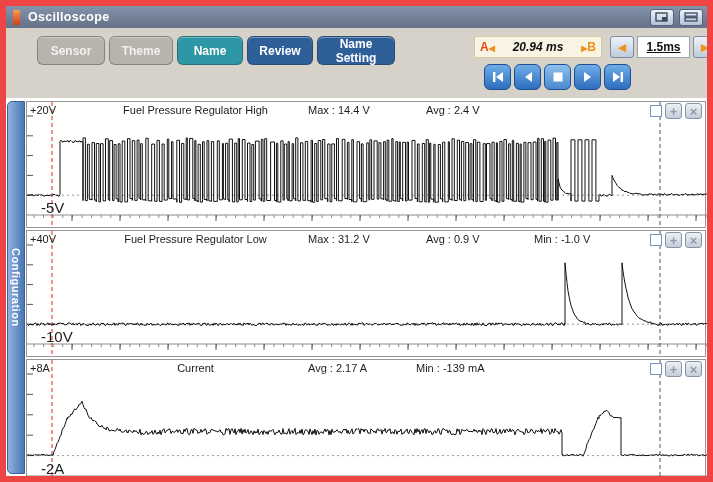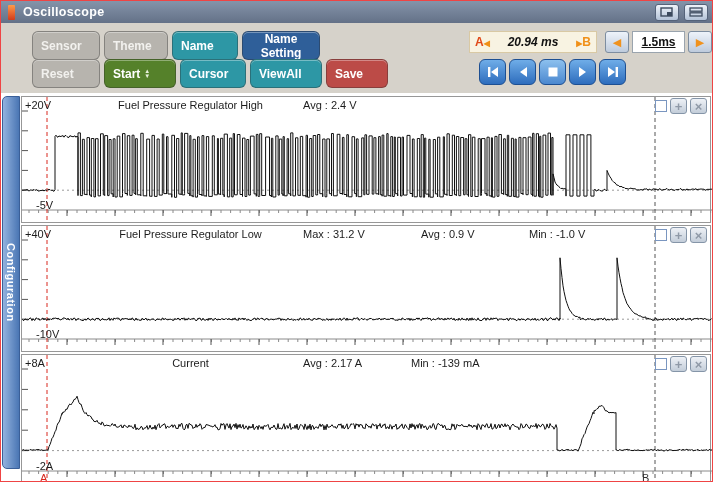--- a/index.html
+++ b/index.html
@@ -1,31 +1,31 @@
 <!DOCTYPE html>
 <html><head>
 <meta charset="utf-8">
 <style>
   html,body{margin:0;padding:0;background:#ffffff;font-family:"Liberation Sans",sans-serif;}
-  .window{position:relative;width:713px;height:482px;background:#84cc16;border:1px solid #ef4444;box-sizing:border-box;overflow:hidden;}
+  .window{position:relative;width:713px;height:482px;background:#84cc16;border:6px solid #ef4444;box-sizing:border-box;overflow:hidden;}
 
   
   .titlebar{position:absolute;top:0;left:0;right:0;height:22px;
     background:linear-gradient(#8494aa,#647187);display:flex;align-items:center;padding:0 4px 0 7px;box-sizing:border-box;}
   .app-icon{width:7px;height:15px;border-radius:1px;background:linear-gradient(#ff9a4a,#d23c1c);margin-right:8px;flex:none;}
   .win-title{color:#fff;font-size:12.5px;font-weight:bold;letter-spacing:.3px;flex:1;}
   .win-btn{width:24px;height:17px;margin-left:5px;border:1px solid #55637a;border-radius:3px;
     background:linear-gradient(#eef3fa,#b4c3d8);display:flex;align-items:center;justify-content:center;padding:0;cursor:default;}
 
   
   .toolbar{position:absolute;top:22px;left:0;right:0;height:70px;background:#d6d2ca;border-bottom:1px solid #b9b5ad;}
   .trow{position:absolute;left:31px;display:flex;gap:4px;}
   .trow1{top:8px}.trow2{top:36px}
   .tbtn{height:29px;border-radius:6px;color:#fff;font-family:"Liberation Sans",sans-serif;
-    font-size:12px;font-weight:bold;display:flex;align-items:center;gap:4px;
+    font-size:12px;font-weight:bold;display:flex;align-items:center;justify-content:center;gap:4px;
     border:1px solid rgba(40,40,40,.35);box-shadow:inset 0 1px 0 rgba(255,255,255,.35);padding:8px;cursor:default;}
   .c-gray{background:#b7b4ae;color:#f2f1ee;}
   .c-teal{background:#2d97a5;}
   .c-blue{background:#2f5f99;}
   .c-green{background:#55812a;}
   .c-red{background:#bc4b47;}
   .spin-arrows{display:flex;flex-direction:column;line-height:5px;font-size:6px;color:#e8f0dc;}
 
   .ab-box{position:absolute;top:8px;left:468px;width:128px;height:22px;background:#f8f3e2;border:1px solid #d9c9a4;
     box-sizing:border-box;display:flex;align-items:center;justify-content:space-between;padding:0 5px;font-size:12px;font-weight:bold;}
@@ -59,21 +59,21 @@
     font-size:11px;color:#1c1c1c;pointer-events:none;}
   .ph-scale{width:56px;padding-left:3px;box-sizing:border-box;}
   .ph-name{width:225px;text-align:center;}
   .ph-max{width:118px;}
   .ph-avg{width:108px;}
   .ph-min{flex:1;}
   .pctrl{position:absolute;top:1px;right:3px;display:flex;gap:3px;align-items:center;}
   .chk{width:12px;height:12px;background:#fff;border:1px solid #7a96c0;box-sizing:border-box;display:inline-block;cursor:default;}
   .mini-btn{width:17px;height:16px;border:1px solid #8595a8;border-radius:3px;background:linear-gradient(#eef1f6,#c3cdd9);
     display:flex;align-items:center;justify-content:center;color:#8f99a7;font-weight:bold;font-size:13px;line-height:1;padding:0;cursor:default;}
-  .min-label{position:absolute;left:14px;bottom:11px;font-size:11px;color:#1c1c1c;pointer-events:none;}
+  .min-label{position:absolute;left:14px;bottom:11px;font-size:15px;color:#1c1c1c;pointer-events:none;}
   .cur-a-label{position:absolute;left:18px;bottom:-1px;font-size:11px;color:#d8281e;pointer-events:none;}
   .cur-b-label{position:absolute;left:620px;bottom:-1px;font-size:11px;color:#333;pointer-events:none;}
 </style>
 </head>
 <body>
 
 <div class="window">
 
   <div class="titlebar">
     <span class="app-icon"></span>
@@ -96,43 +96,25 @@
     <div class="trow trow1">
       <button class="tbtn c-gray" style="width:68px">
           <span>Sensor</span>
         </button>
       <button class="tbtn c-gray" style="width:64px">
           <span>Theme</span>
         </button>
       <button class="tbtn c-teal" style="width:66px">
           <span>Name</span>
         </button>
+      <button class="tbtn c-blue" style="width:66px">
+          <span>Review</span>
+        </button>
       <button class="tbtn c-blue" style="width:78px">
           <span>Name Setting</span>
-        </button>
-    </div>
-    <div class="trow trow2">
-      <button class="tbtn c-gray" style="width:68px">
-          <span>Reset</span>
-        </button>
-      <button class="tbtn c-green" style="width:72px">
-        <span>Start</span>
-        <span class="spin-arrows">
-            <span>▲</span>
-            <span>▼</span>
-          </span>
-      </button>
-      <button class="tbtn c-teal" style="width:66px">
-          <span>Cursor</span>
-        </button>
-      <button class="tbtn c-teal" style="width:72px">
-          <span>ViewAll</span>
-        </button>
-      <button class="tbtn c-red" style="width:62px">
-          <span>Save</span>
         </button>
     </div>
 
     <div class="ab-box">
       <span><span class="ab-a">A</span><span class="ab-arrow">◀</span></span>
       <span class="ab-val">20.94 ms</span>
       <span><span class="ab-arrow">▶</span><span class="ab-b">B</span></span>
     </div>
 
     <div class="tb-group">
@@ -190,20 +172,21 @@
             <path d="M45 113v6M93 113v6M141 113v6M189 113v6M237 113v6M285 113v6M333 113v6M381 113v6M429 113v6M477 113v6M525 113v6M573 113v6M621 113v6M669 113v6" stroke="#555" stroke-width="1" fill="none"></path>
             <path d="M0 14.0h6M0 33.8h6M0 53.6h6M0 73.4h6M0 93.2h6" stroke="#555" stroke-width="1" fill="none"></path>
             <line x1="0" y1="93.2" x2="691" y2="93.2" stroke="#9a9a9a" stroke-dasharray="2 3"></line>
             <line x1="25" y1="0" x2="25" y2="125" stroke="#d8281e" stroke-dasharray="4 3"></line>
             <line x1="633" y1="0" x2="633" y2="125" stroke="#555555" stroke-dasharray="4 3"></line>
             <path d="M0.0,93.2 L1.0,93.2 L2.0,93.1 L3.0,92.9 L4.0,93.0 L5.0,92.4 L6.0,93.1 L7.0,94.2 L8.0,93.1 L9.0,92.9 L10.0,93.3 L11.0,93.2 L12.0,92.4 L13.0,93.4 L14.0,92.8 L15.0,92.8 L16.0,94.0 L17.0,94.0 L18.0,93.7 L19.0,93.4 L20.0,93.5 L21.0,93.0 L22.0,94.1 L23.0,93.0 L24.0,93.0 L25.0,93.4 L26.0,92.4 L27.0,92.5 L28.0,92.6 L29.0,93.6 L30.0,92.9 L31.0,93.8 L32.0,94.3 L33.0,92.6 L33.0,39.3 L34.0,38.2 L35.0,39.8 L36.0,40.2 L37.0,38.8 L38.0,39.7 L39.0,39.2 L40.0,39.2 L41.0,38.5 L42.0,40.2 L43.0,38.5 L44.0,38.6 L45.0,39.6 L46.0,40.5 L47.0,40.3 L48.0,38.5 L49.0,39.4 L50.0,39.3 L51.0,39.9 L52.0,39.3 L53.0,38.8 L54.0,40.3 L55.0,39.0 L56.0,40.4 L56.0,98.6 L56.0,35.9 L58.4,35.9 L58.4,98.6 L60.4,98.6 L60.4,97.4 L60.4,42.3 L62.3,42.3 L62.3,97.4 L65.0,97.4 L65.0,98.1 L65.0,40.6 L67.5,40.6 L67.5,98.1 L69.3,98.1 L69.3,99.9 L69.3,41.5 L71.9,41.5 L71.9,99.9 L73.5,99.9 L73.5,98.9 L73.5,41.7 L76.1,41.7 L76.1,98.9 L78.5,98.9 L78.5,97.8 L78.5,36.8 L81.3,36.8 L81.3,97.8 L82.7,97.8 L82.7,98.6 L82.7,38.6 L85.6,38.6 L85.6,98.6 L87.1,98.6 L87.1,96.8 L87.1,42.5 L89.1,42.5 L89.1,96.8 L91.2,96.8 L91.2,100.0 L91.2,41.8 L93.0,41.8 L93.0,100.0 L95.2,100.0 L95.2,99.9 L95.2,39.1 L97.8,39.1 L97.8,99.9 L100.5,99.9 L100.5,96.5 L100.5,36.6 L103.0,36.6 L103.0,96.5 L105.3,96.5 L105.3,98.4 L105.3,38.7 L107.8,38.7 L107.8,98.4 L110.1,98.4 L110.1,96.4 L110.1,38.2 L112.0,38.2 L112.0,96.4 L113.6,96.4 L113.6,97.8 L113.6,41.7 L115.3,41.7 L115.3,97.8 L118.8,97.8 L118.8,98.8 L118.8,36.3 L121.2,36.3 L121.2,98.8 L124.7,98.8 L124.7,99.2 L124.7,42.1 L127.6,42.1 L127.6,99.2 L130.0,99.2 L130.0,99.4 L130.0,38.4 L132.4,38.4 L132.4,99.4 L135.1,99.4 L135.1,98.1 L135.1,42.0 L137.2,42.0 L137.2,98.1 L140.3,98.1 L140.3,96.6 L140.3,37.1 L141.8,37.1 L141.8,96.6 L144.5,96.6 L144.5,97.0 L144.5,39.7 L146.0,39.7 L146.0,97.0 L149.8,97.0 L149.8,100.3 L149.8,38.3 L152.5,38.3 L152.5,100.3 L154.6,100.3 L154.6,97.1 L154.6,41.5 L156.8,41.5 L156.8,97.1 L159.2,97.1 L159.2,97.9 L159.2,35.9 L160.3,35.9 L160.3,97.9 L162.6,97.9 L162.6,96.4 L162.6,36.4 L165.8,36.4 L165.8,96.4 L167.8,96.4 L167.8,98.8 L167.8,38.6 L168.9,38.6 L168.9,98.8 L171.1,98.8 L171.1,100.1 L171.1,42.3 L173.3,42.3 L173.3,100.1 L175.5,100.1 L175.5,97.5 L175.5,39.8 L177.2,39.8 L177.2,97.5 L180.0,97.5 L180.0,98.9 L180.0,38.6 L181.8,38.6 L181.8,98.9 L184.4,98.9 L184.4,99.4 L184.4,39.6 L186.7,39.6 L186.7,99.4 L190.3,99.4 L190.3,97.8 L190.3,38.8 L192.3,38.8 L192.3,97.8 L195.4,97.8 L195.4,97.1 L195.4,41.5 L196.4,41.5 L196.4,97.1 L198.6,97.1 L198.6,97.8 L198.6,41.3 L200.8,41.3 L200.8,97.8 L202.2,97.8 L202.2,99.9 L202.2,37.1 L205.4,37.1 L205.4,99.9 L207.7,99.9 L207.7,99.9 L207.7,41.1 L209.7,41.1 L209.7,99.9 L211.2,99.9 L211.2,97.8 L211.2,36.6 L212.5,36.6 L212.5,97.8 L215.3,97.8 L215.3,97.5 L215.3,37.5 L218.0,37.5 L218.0,97.5 L220.5,97.5 L220.5,99.5 L220.5,41.1 L223.0,41.1 L223.0,99.5 L224.8,99.5 L224.8,98.1 L224.8,42.5 L226.7,42.5 L226.7,98.1 L228.4,98.1 L228.4,96.9 L228.4,39.1 L232.1,39.1 L232.1,96.9 L234.3,96.9 L234.3,99.3 L234.3,37.4 L236.0,37.4 L236.0,99.3 L237.7,99.3 L237.7,98.5 L237.7,36.7 L239.7,36.7 L239.7,98.5 L243.6,98.5 L243.6,98.5 L243.6,40.0 L247.5,40.0 L247.5,98.5 L249.4,98.5 L249.4,100.0 L249.4,41.3 L250.8,41.3 L250.8,100.0 L253.8,100.0 L253.8,98.1 L253.8,38.9 L256.1,38.9 L256.1,98.1 L257.3,98.1 L257.3,97.0 L257.3,42.1 L259.8,42.1 L259.8,97.0 L261.1,97.0 L261.1,98.8 L261.1,39.6 L262.3,39.6 L262.3,98.8 L265.1,98.8 L265.1,96.8 L265.1,41.7 L266.6,41.7 L266.6,96.8 L268.7,96.8 L268.7,98.9 L268.7,35.9 L270.9,35.9 L270.9,98.9 L273.5,98.9 L273.5,98.3 L273.5,40.8 L275.9,40.8 L275.9,98.3 L278.3,98.3 L278.3,98.7 L278.3,39.4 L280.7,39.4 L280.7,98.7 L284.1,98.7 L284.1,100.2 L284.1,38.3 L285.5,38.3 L285.5,100.2 L287.7,100.2 L287.7,99.5 L287.7,41.5 L289.7,41.5 L289.7,99.5 L291.2,99.5 L291.2,97.9 L291.2,38.5 L293.8,38.5 L293.8,97.9 L295.6,97.9 L295.6,96.7 L295.6,37.5 L297.8,37.5 L297.8,96.7 L300.7,96.7 L300.7,99.8 L300.7,42.0 L303.0,42.0 L303.0,99.8 L304.8,99.8 L304.8,96.7 L304.8,41.9 L307.4,41.9 L307.4,96.7 L309.5,96.7 L309.5,98.8 L309.5,36.5 L311.4,36.5 L311.4,98.8 L315.2,98.8 L315.2,96.5 L315.2,37.3 L317.9,37.3 L317.9,96.5 L320.4,96.5 L320.4,97.5 L320.4,40.4 L322.0,40.4 L322.0,97.5 L324.8,97.5 L324.8,99.8 L324.8,37.7 L326.4,37.7 L326.4,99.8 L330.0,99.8 L330.0,96.6 L330.0,39.7 L332.6,39.7 L332.6,96.6 L334.4,96.6 L334.4,99.7 L334.4,41.9 L336.1,41.9 L336.1,99.7 L339.7,99.7 L339.7,97.8 L339.7,40.9 L341.8,40.9 L341.8,97.8 L342.9,97.8 L342.9,97.3 L342.9,37.8 L344.6,37.8 L344.6,97.3 L347.0,97.3 L347.0,97.1 L347.0,38.9 L350.2,38.9 L350.2,97.1 L351.9,97.1 L351.9,96.8 L351.9,40.7 L353.9,40.7 L353.9,96.8 L356.6,96.8 L356.6,97.7 L356.6,39.6 L358.3,39.6 L358.3,97.7 L360.1,97.7 L360.1,99.2 L360.1,38.1 L361.8,38.1 L361.8,99.2 L364.8,99.2 L364.8,98.7 L364.8,36.6 L366.1,36.6 L366.1,98.7 L368.8,98.7 L368.8,99.5 L368.8,39.6 L370.6,39.6 L370.6,99.5 L372.3,99.5 L372.3,96.7 L372.3,40.0 L373.3,40.0 L373.3,96.7 L375.7,96.7 L375.7,99.0 L375.7,40.3 L378.5,40.3 L378.5,99.0 L380.1,99.0 L380.1,98.1 L380.1,40.1 L381.5,40.1 L381.5,98.1 L385.0,98.1 L385.0,96.5 L385.0,38.4 L388.0,38.4 L388.0,96.5 L390.4,96.5 L390.4,99.8 L390.4,42.0 L392.1,42.0 L392.1,99.8 L395.3,99.8 L395.3,99.8 L395.3,41.5 L397.7,41.5 L397.7,99.8 L399.2,99.8 L399.2,100.2 L399.2,37.6 L401.3,37.6 L401.3,100.2 L402.6,100.2 L402.6,97.1 L402.6,41.1 L403.8,41.1 L403.8,97.1 L406.8,97.1 L406.8,100.2 L406.8,42.3 L408.1,42.3 L408.1,100.2 L411.3,100.2 L411.3,96.9 L411.3,42.5 L413.4,42.5 L413.4,96.9 L415.6,96.9 L415.6,99.9 L415.6,40.2 L417.8,40.2 L417.8,99.9 L421.3,99.9 L421.3,97.3 L421.3,39.8 L422.4,39.8 L422.4,97.3 L425.0,97.3 L425.0,98.5 L425.0,36.8 L427.3,36.8 L427.3,98.5 L430.3,98.5 L430.3,97.7 L430.3,38.2 L432.5,38.2 L432.5,97.7 L434.4,97.7 L434.4,98.7 L434.4,39.5 L436.8,39.5 L436.8,98.7 L438.7,98.7 L438.7,97.8 L438.7,40.5 L441.6,40.5 L441.6,97.8 L443.1,97.8 L443.1,97.8 L443.1,41.7 L444.9,41.7 L444.9,97.8 L446.5,97.8 L446.5,99.5 L446.5,37.7 L448.8,37.7 L448.8,99.5 L450.3,99.5 L450.3,99.5 L450.3,40.2 L452.9,40.2 L452.9,99.5 L456.2,99.5 L456.2,98.3 L456.2,41.7 L458.3,41.7 L458.3,98.3 L459.5,98.3 L459.5,96.7 L459.5,41.6 L463.0,41.6 L463.0,96.7 L465.0,96.7 L465.0,98.9 L465.0,40.2 L467.2,40.2 L467.2,98.9 L469.4,98.9 L469.4,100.1 L469.4,40.8 L470.4,40.8 L470.4,100.1 L472.9,100.1 L472.9,99.3 L472.9,39.4 L475.0,39.4 L475.0,99.3 L476.9,99.3 L476.9,96.6 L476.9,37.5 L479.4,37.5 L479.4,96.6 L481.6,96.6 L481.6,97.6 L481.6,41.8 L483.3,41.8 L483.3,97.6 L485.3,97.6 L485.3,99.3 L485.3,38.3 L486.7,38.3 L486.7,99.3 L489.4,99.3 L489.4,99.4 L489.4,41.3 L491.4,41.3 L491.4,99.4 L493.1,99.4 L493.1,100.1 L493.1,42.0 L494.2,42.0 L494.2,100.1 L496.9,100.1 L496.9,96.5 L496.9,40.4 L498.9,40.4 L498.9,96.5 L501.0,96.5 L501.0,97.7 L501.0,40.7 L504.0,40.7 L504.0,97.7 L506.2,97.7 L506.2,97.3 L506.2,40.0 L509.0,40.0 L509.0,97.3 L510.6,97.3 L510.6,99.2 L510.6,36.3 L512.0,36.3 L512.0,99.2 L514.3,99.2 L514.3,99.3 L514.3,36.7 L516.5,36.7 L516.5,99.3 L517.7,99.3 L517.7,100.2 L517.7,39.3 L518.8,39.3 L518.8,100.2 L521.0,100.2 L521.0,98.2 L521.0,38.1 L523.8,38.1 L523.8,98.2 L526.0,98.2 L526.0,97.8 L526.0,36.1 L528.5,36.1 L528.5,97.8 L529.8,97.8 L529.8,98.3 L529.8,40.5 L531.0,40.5 L531.0,98.3 L531.0,98.3 L531.0,76.9 L532.0,80.6 L533.0,85.0 L534.0,86.8 L535.0,88.2 L536.0,88.5 L537.0,89.9 L538.0,90.7 L539.0,91.7 L540.0,91.2 L541.0,91.6 L542.0,92.0 L543.0,91.4 L544.0,92.2 L544.0,99.1 L544.0,37.8 L547.9,37.8 L547.9,99.1 L551.0,99.1 L551.0,99.1 L551.0,37.8 L554.9,37.8 L554.9,99.1 L558.0,99.1 L558.0,99.1 L558.0,37.8 L561.9,37.8 L561.9,99.1 L565.0,99.1 L565.0,99.1 L565.0,37.8 L568.9,37.8 L568.9,99.1 L572.0,99.1 L572.0,93.2 L573.0,92.1 L574.0,94.0 L575.0,93.8 L576.0,93.0 L577.0,92.5 L578.0,93.6 L579.0,93.7 L580.0,94.3 L581.0,93.6 L582.0,92.4 L583.0,92.3 L584.0,93.7 L585.0,93.3 L585.0,93.2 L585.0,73.4 L586.0,75.9 L587.0,78.1 L588.0,79.9 L589.0,81.2 L590.0,83.3 L591.0,84.3 L592.0,85.5 L593.0,85.6 L594.0,87.3 L595.0,88.2 L596.0,88.1 L597.0,89.1 L598.0,89.8 L599.0,89.3 L600.0,89.8 L601.0,90.7 L602.0,90.3 L603.0,91.4 L604.0,91.5 L605.0,91.6 L606.0,91.9 L607.0,92.1 L608.0,91.1 L609.0,91.3 L610.0,91.5 L611.0,91.7 L612.0,91.8 L613.0,91.7 L614.0,92.3 L614.0,92.4 L615.0,93.3 L616.0,92.6 L617.0,93.2 L618.0,92.8 L619.0,92.6 L620.0,92.8 L621.0,93.1 L622.0,91.7 L623.0,92.5 L624.0,91.7 L625.0,92.0 L626.0,93.1 L627.0,92.4 L628.0,92.1 L629.0,93.4 L630.0,92.6 L631.0,92.0 L632.0,91.8 L633.0,92.7 L634.0,92.1 L635.0,92.5 L636.0,93.0 L637.0,92.3 L638.0,91.5 L639.0,93.0 L640.0,93.2 L641.0,92.8 L642.0,92.4 L643.0,92.8 L644.0,91.9 L645.0,91.5 L646.0,92.6 L647.0,92.7 L648.0,93.2 L649.0,92.0 L650.0,92.5 L651.0,92.9 L652.0,93.2 L653.0,93.4 L654.0,92.3 L655.0,93.0 L656.0,92.2 L657.0,92.7 L658.0,91.7 L659.0,91.7 L660.0,93.2 L661.0,92.7 L662.0,92.6 L663.0,92.9 L664.0,93.1 L665.0,91.8 L666.0,93.0 L667.0,92.3 L668.0,93.2 L669.0,92.4 L670.0,92.2 L671.0,91.9 L672.0,92.4 L673.0,92.4 L674.0,91.5 L675.0,93.1 L676.0,92.0 L677.0,92.6 L678.0,91.9 L679.0,92.2 L680.0,91.9 L681.0,92.4 L682.0,92.0 L683.0,93.4 L684.0,92.8 L685.0,92.6 L686.0,92.1 L687.0,92.6 L688.0,92.1 L689.0,92.3 L690.0,92.1 L691.0,91.8" stroke="#101010" fill="none" stroke-width="1"></path>
           </svg>
         <div class="phead">
           <span class="ph-scale">+20V</span>
           <span class="ph-name">Fuel Pressure Regulator High</span>
+          <span class="ph-max">Max : 14.4 V</span>
           <span class="ph-avg">Avg : 2.4 V</span>
         </div>
         <div class="pctrl">
           <span class="chk"></span>
           <button class="mini-btn">
               <span>+</span>
             </button>
           <button class="mini-btn">
               <span>×</span>
             </button>

